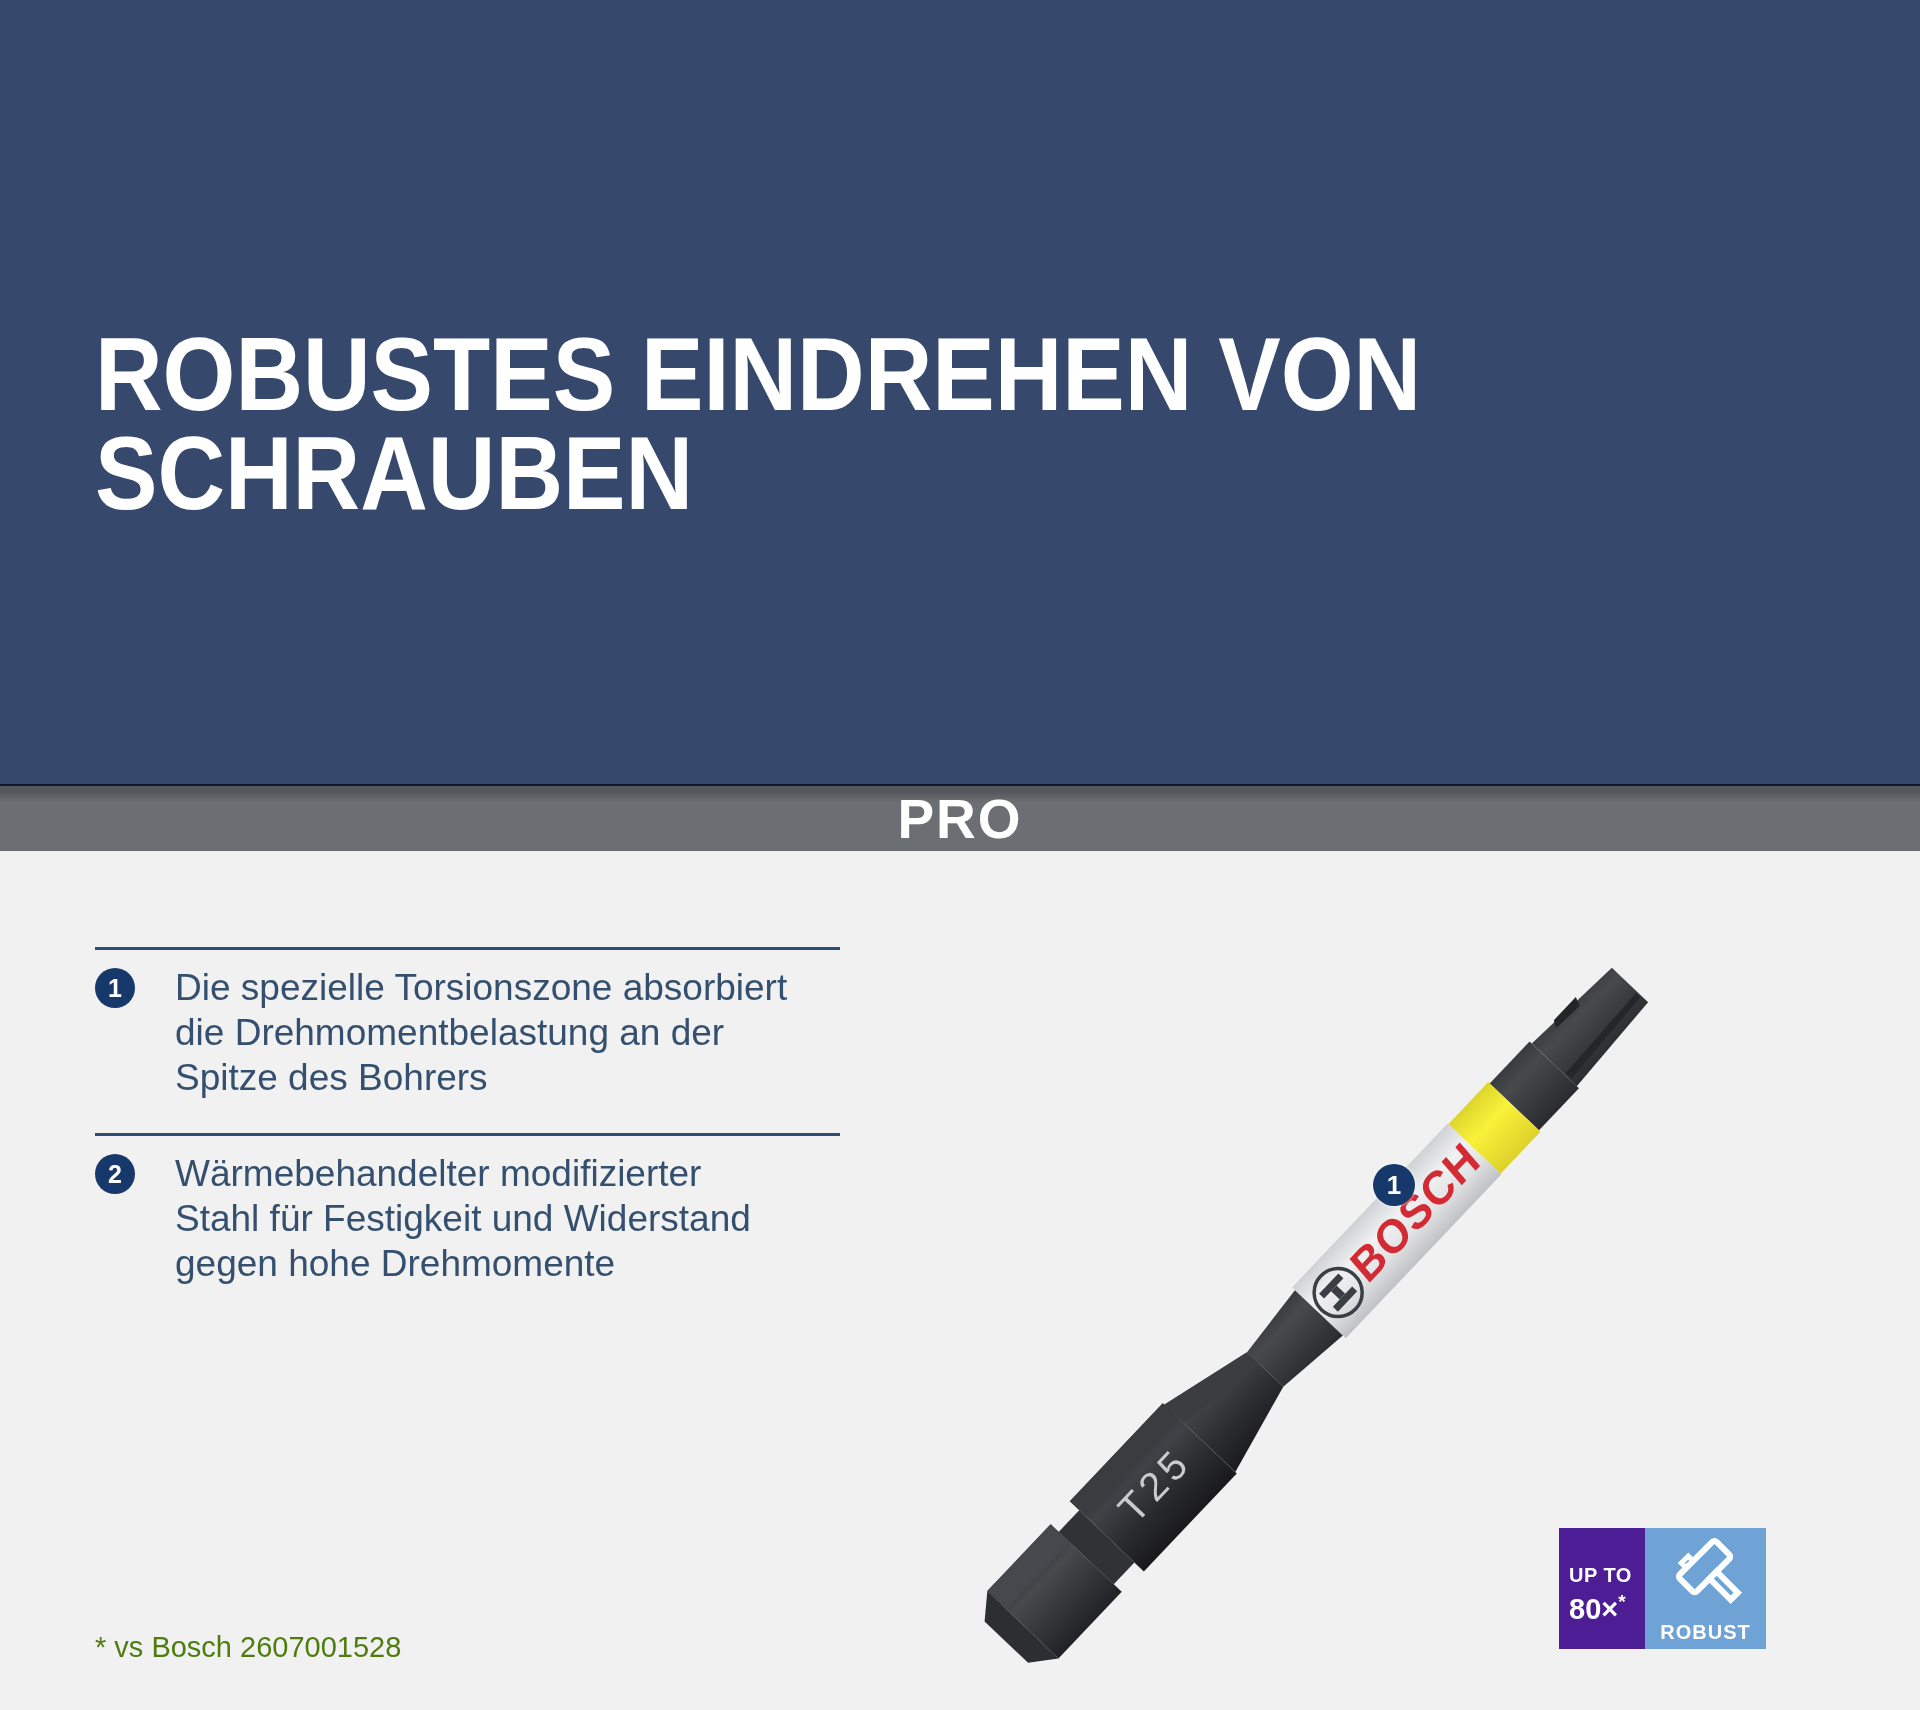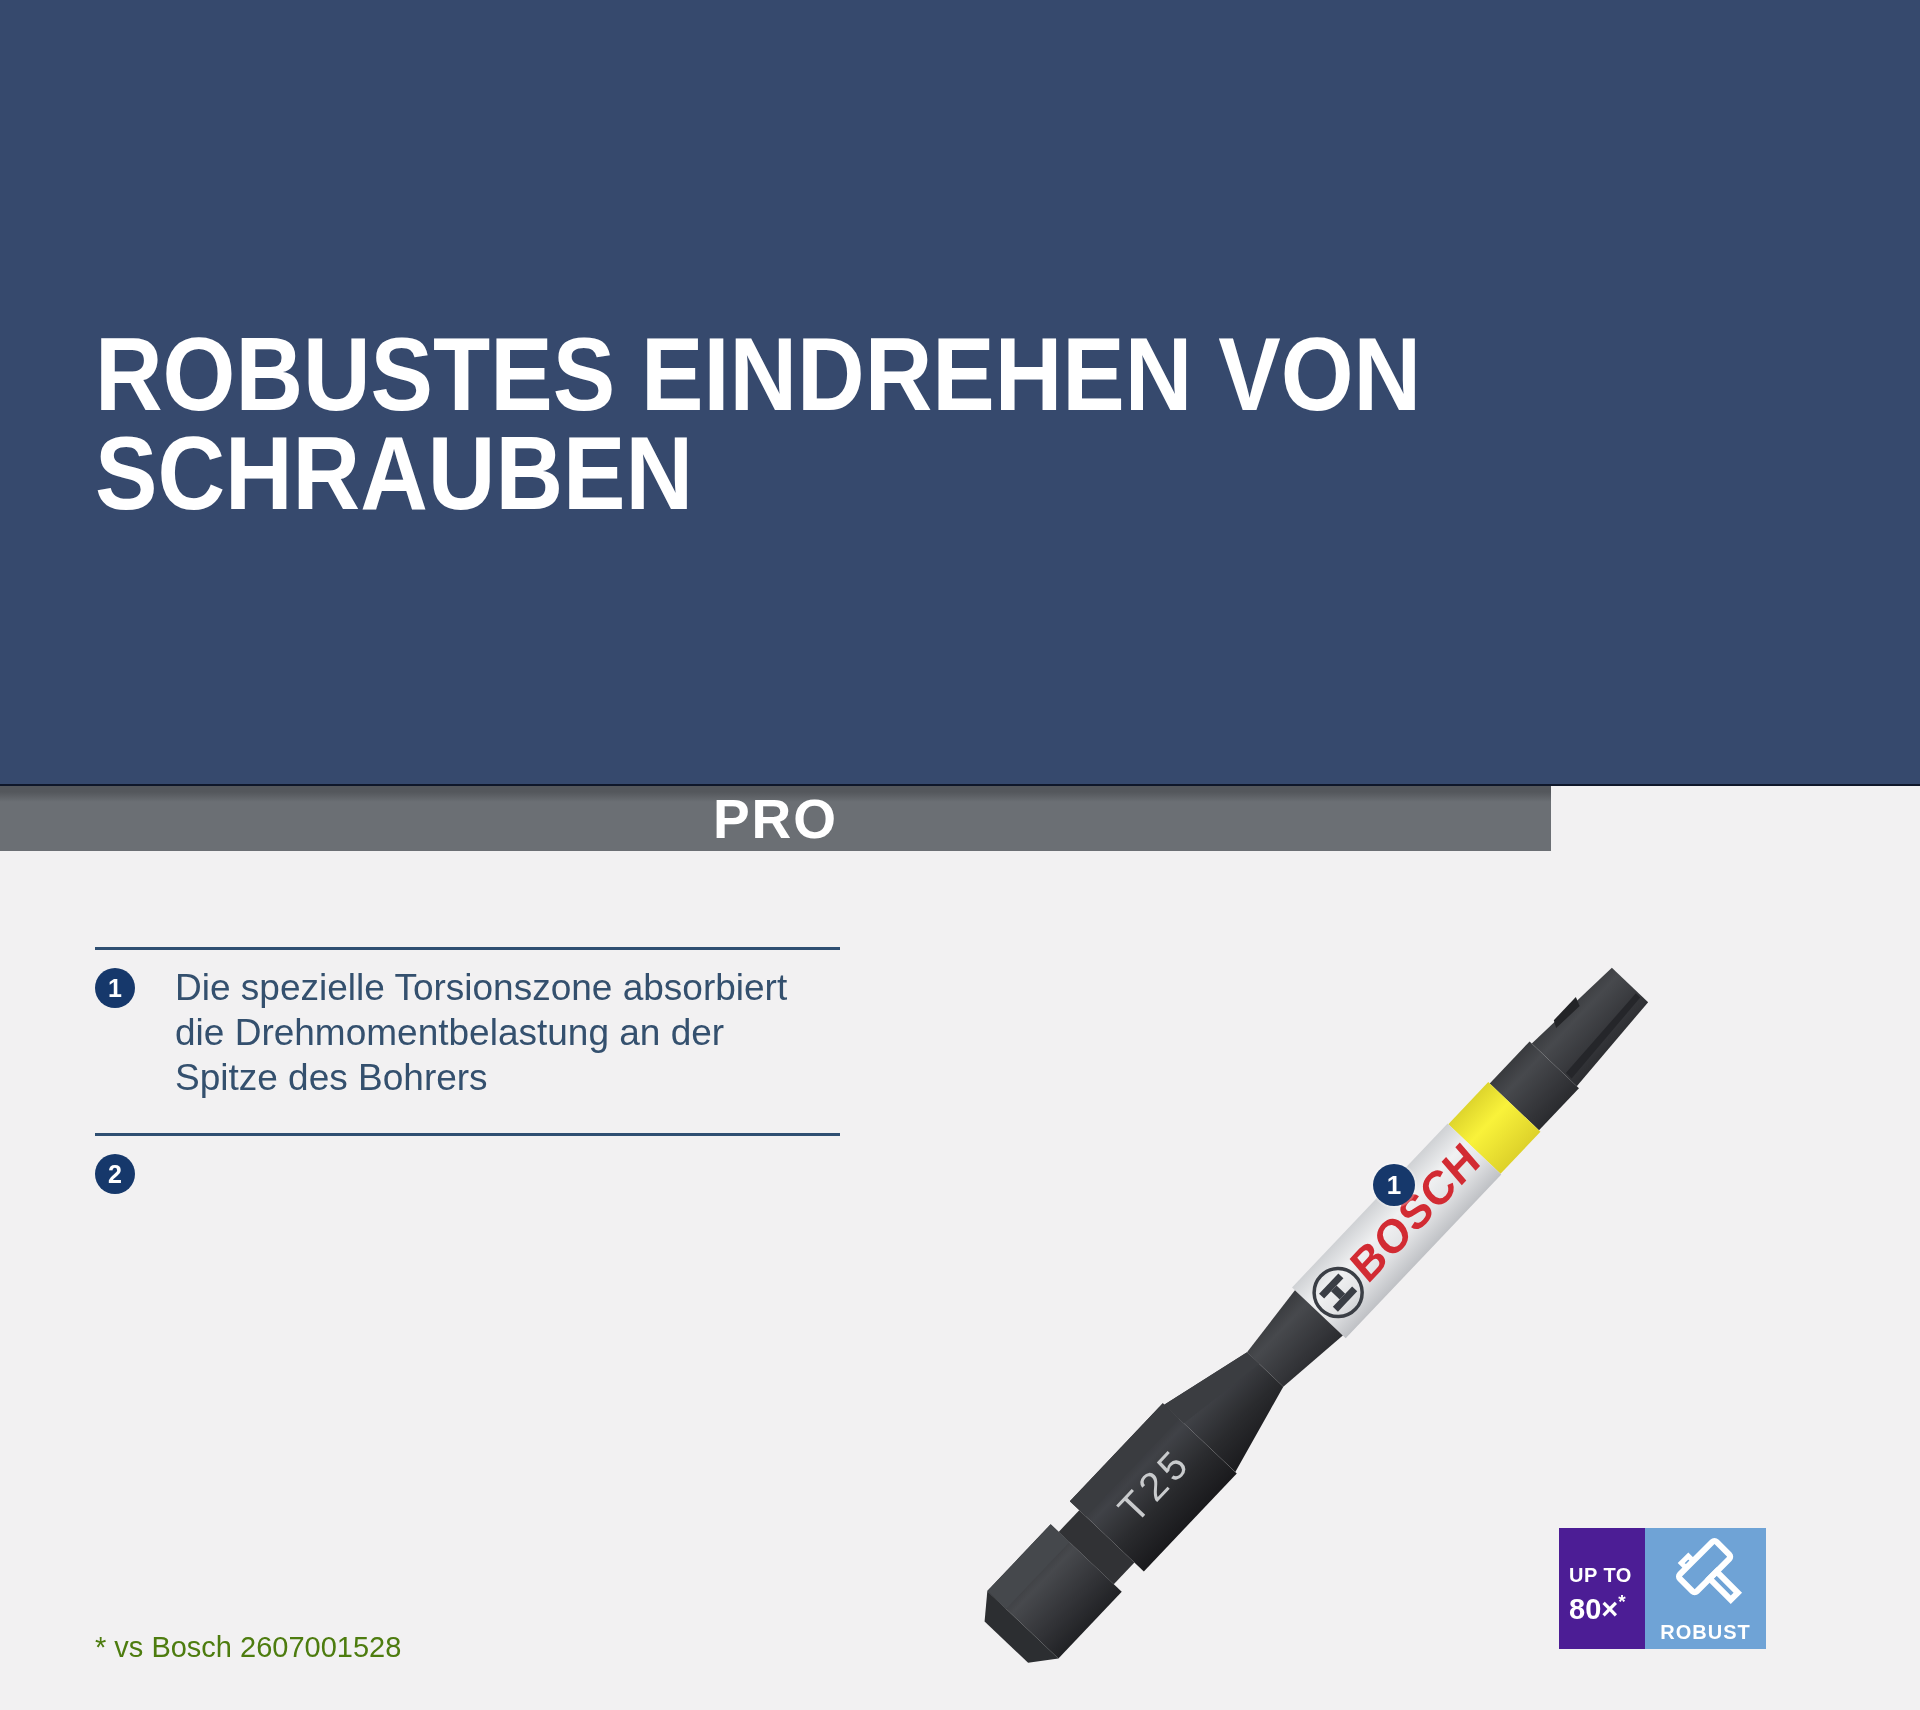--- a/index.html
+++ b/index.html
@@ -17,21 +17,21 @@
   .title {
     position:absolute; left:95px; top:325px;
     font-size:104px; line-height:99px; font-weight:bold; color:#ffffff;
     letter-spacing:0px; transform:scaleX(0.9); transform-origin:left top;
     white-space:nowrap;
   }
   .title .tline { display:block; }
 
   
   .pro-band {
-    position:absolute; left:0; top:786px; width:1551px; height:65px;
+    position:absolute; left:0; top:786px; width:1920px; height:65px;
     background:linear-gradient(to bottom, #54575c 0px, #54575c 6px, #6b6f74 16px, #6b6f74 100%);
     display:flex; align-items:center; justify-content:center;
   }
   .pro-label {
     color:#ffffff; font-weight:bold; font-size:55px; letter-spacing:2px;
   }
 
   
   .features { position:absolute; left:95px; top:947px; width:745px; }
   .divider { height:3px; background:#2f4f72; }
@@ -99,20 +99,23 @@
     <div class="divider"></div>
     <div class="feature">
       <span class="fnum">1</span>
       <p class="ftext">Die spezielle Torsionszone absorbiert
 die Drehmomentbelastung an der
 Spitze des Bohrers</p>
     </div>
     <div class="divider"></div>
     <div class="feature">
       <span class="fnum">2</span>
+      <p class="ftext">Wärmebehandelter modifizierter
+Stahl für Festigkeit und Widerstand
+gegen hohe Drehmomente</p>
     </div>
   </section>
 
   <p class="footnote">* vs Bosch 2607001528</p>
 
   <svg class="bit-svg" width="900" height="770" viewBox="0 0 900 770">
     <defs>
       <linearGradient id="gradDark" gradientUnits="userSpaceOnUse" x1="-52" y1="0" x2="52" y2="0">
         <stop offset="0" stop-color="#2b2c2f"></stop>
           <stop offset="0.35" stop-color="#47494d"></stop>

